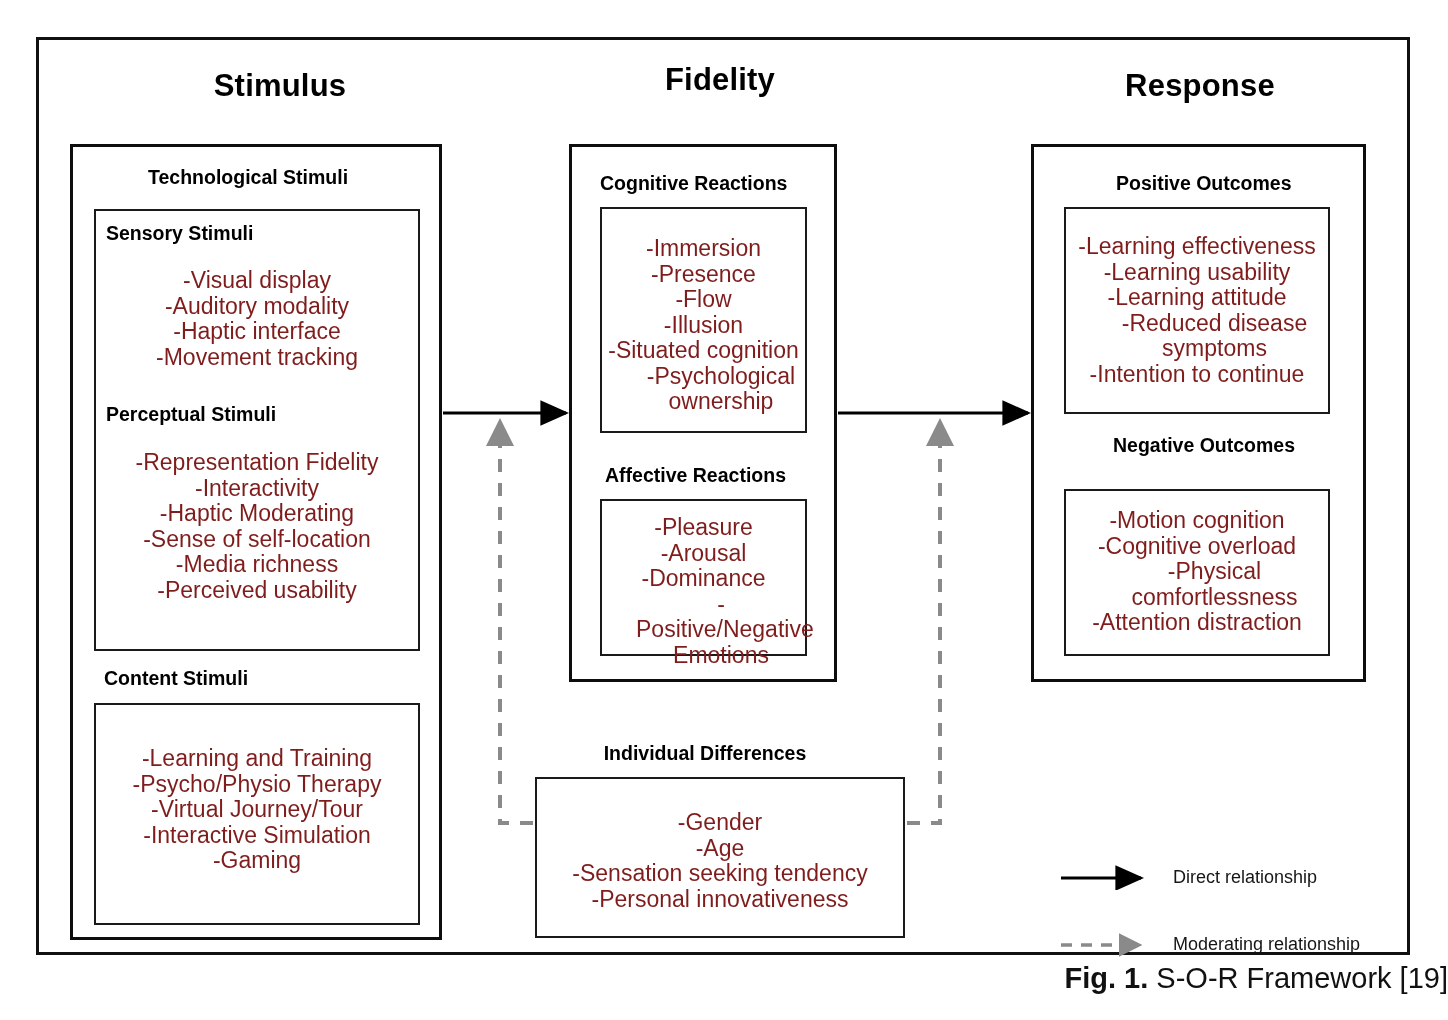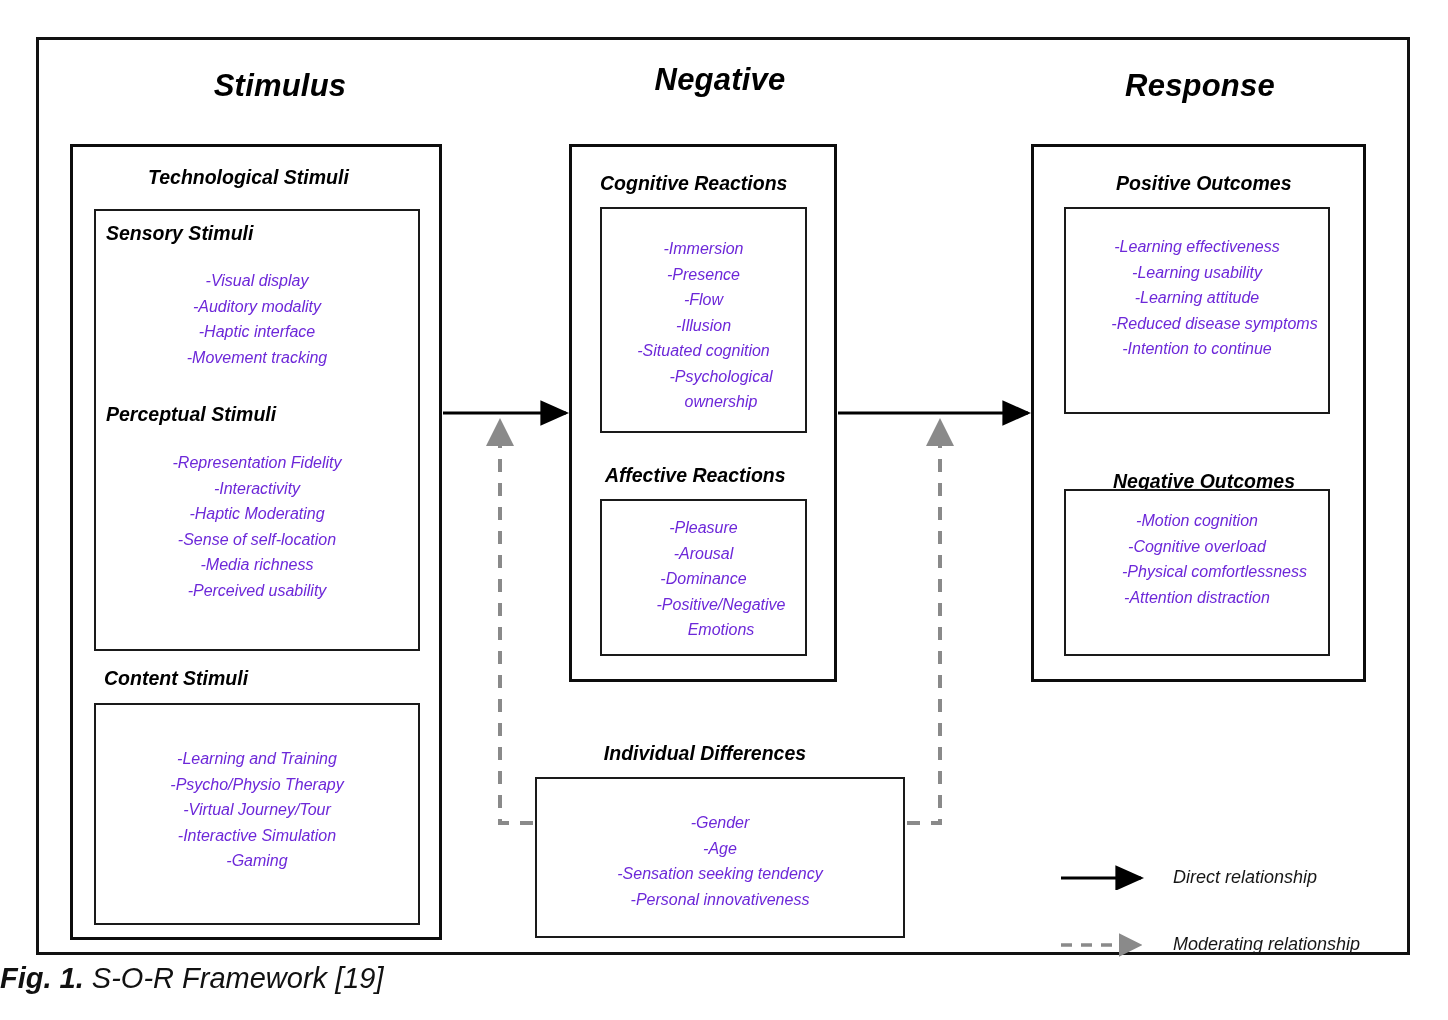--- a/index.html
+++ b/index.html
@@ -11,21 +11,20 @@
     width: 1448px;
     height: 1020px;
     font-family: "Liberation Sans", sans-serif;
     color: #000000;
     overflow: hidden;
   }
   .figure-root {
     position: relative;
     width: 1448px;
     height: 1020px;
-    font-style: italic;
   }
   
   .outer-frame {
     position: absolute;
     left: 36px;
     top: 37px;
     width: 1374px;
     height: 918px;
     border: 3px solid #111111;
     box-sizing: border-box;
@@ -62,23 +61,23 @@
     position: absolute;
     font-weight: bold;
     font-size: 19.5px;
     white-space: nowrap;
     color: #000;
   }
   .group-title.center { text-align: center; }
   .item-list {
     position: absolute;
     text-align: center;
-    font-size: 16px;
+    font-size: 23px;
     line-height: 25.5px;
-    color: #6d28d9;
+    color: #7f1d1d;
   }
   .item-list .item { display: block; white-space: nowrap; }
   .item-list .item.wrap { white-space: normal; margin-left: 35px; }
 
   
   #stimulus-outer     { left: 70px;  top: 144px; width: 372px; height: 796px; }
   #tech-stimuli-title { left: 104px; top: 166px; margin-left: 44px; }
   #sensory-box        { left: 94px;  top: 209px; width: 326px; height: 442px; }
   #sensory-title      { left: 106px; top: 222px; }
   #sensory-list       { left: 96px;  top: 268px; width: 322px; }
@@ -98,21 +97,21 @@
   #affective-list     { left: 601px; top: 515px; width: 205px; }
   #individual-title   { left: 575px; top: 742px; width: 260px; }
   #individual-box     { left: 535px; top: 777px; width: 370px; height: 161px; }
   #individual-list    { left: 537px; top: 810px; width: 366px; }
 
   
   #response-outer     { left: 1031px; top: 144px; width: 335px; height: 538px; }
   #positive-title     { left: 1116px; top: 172px; }
   #positive-box       { left: 1064px; top: 207px; width: 266px; height: 207px; }
   #positive-list      { left: 1065px; top: 234px; width: 264px; }
-  #negative-title     { left: 1113px; top: 470px; text-align: right; }
+  #negative-title     { left: 1113px; top: 434px; text-align: right; }
   #negative-box       { left: 1064px; top: 489px; width: 266px; height: 167px; }
   #negative-list      { left: 1065px; top: 508px; width: 264px; }
 
   
   .connectors {
     position: absolute;
     left: 0;
     top: 0;
     width: 1448px;
     height: 1020px;
@@ -148,36 +147,36 @@
     width: 112px;
     height: 26px;
   }
 
   
   #caption {
     position: absolute;
     left: 0px;
     top: 962px;
     width: 1448px;
-    text-align: left;
+    text-align: right;
     font-size: 29px;
     color: #111;
     white-space: nowrap;
   }
   #caption .caption-bold { font-weight: bold; }
 </style>
 </head>
 <body>
 
 <div class="figure-root">
 
   <div class="outer-frame"></div>
 
   <div class="col-heading" id="heading-stimulus">Stimulus</div>
-  <div class="col-heading" id="heading-organism">Negative</div>
+  <div class="col-heading" id="heading-organism">Fidelity</div>
   <div class="col-heading" id="heading-response">Response</div>
 
   <div class="panel" id="stimulus-outer"></div>
 
   <div class="group-title" id="tech-stimuli-title">Technological Stimuli</div>
 
   <div class="subpanel" id="sensory-box"></div>
 
   <div class="group-title" id="sensory-title">Sensory Stimuli</div>
 

